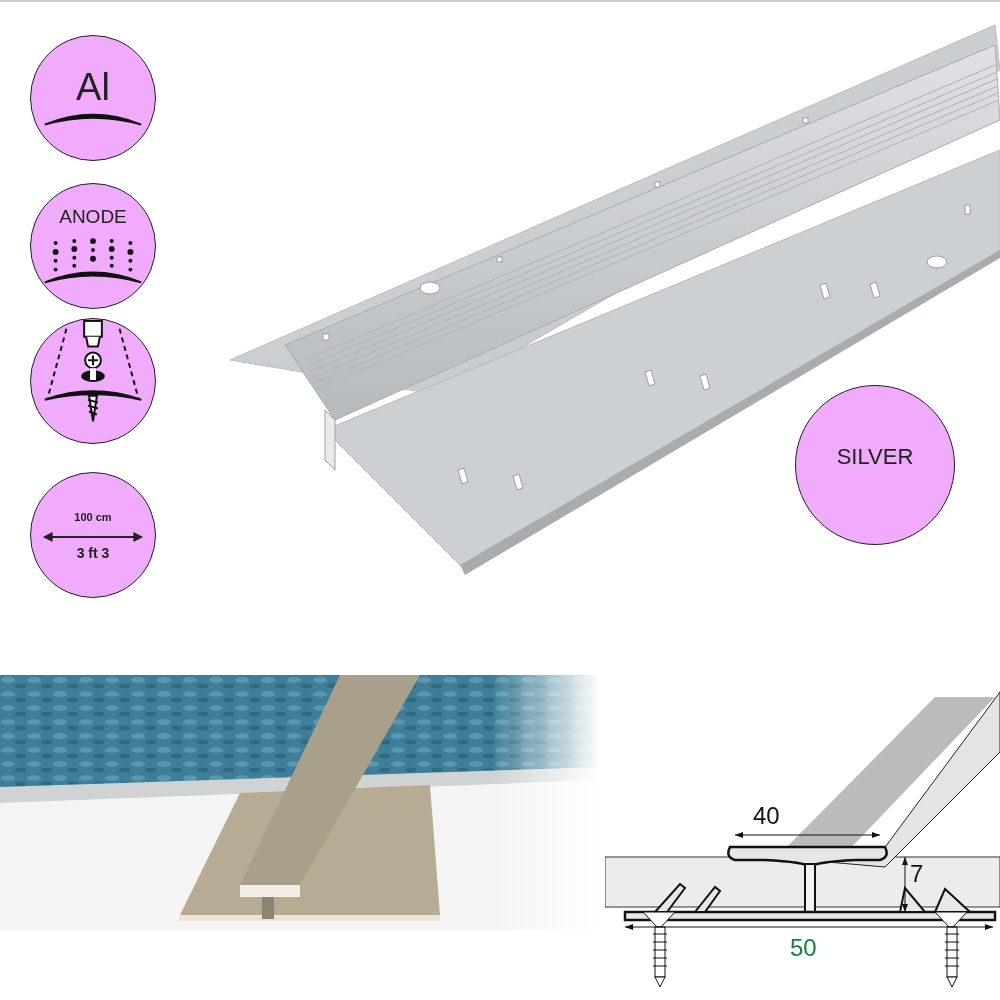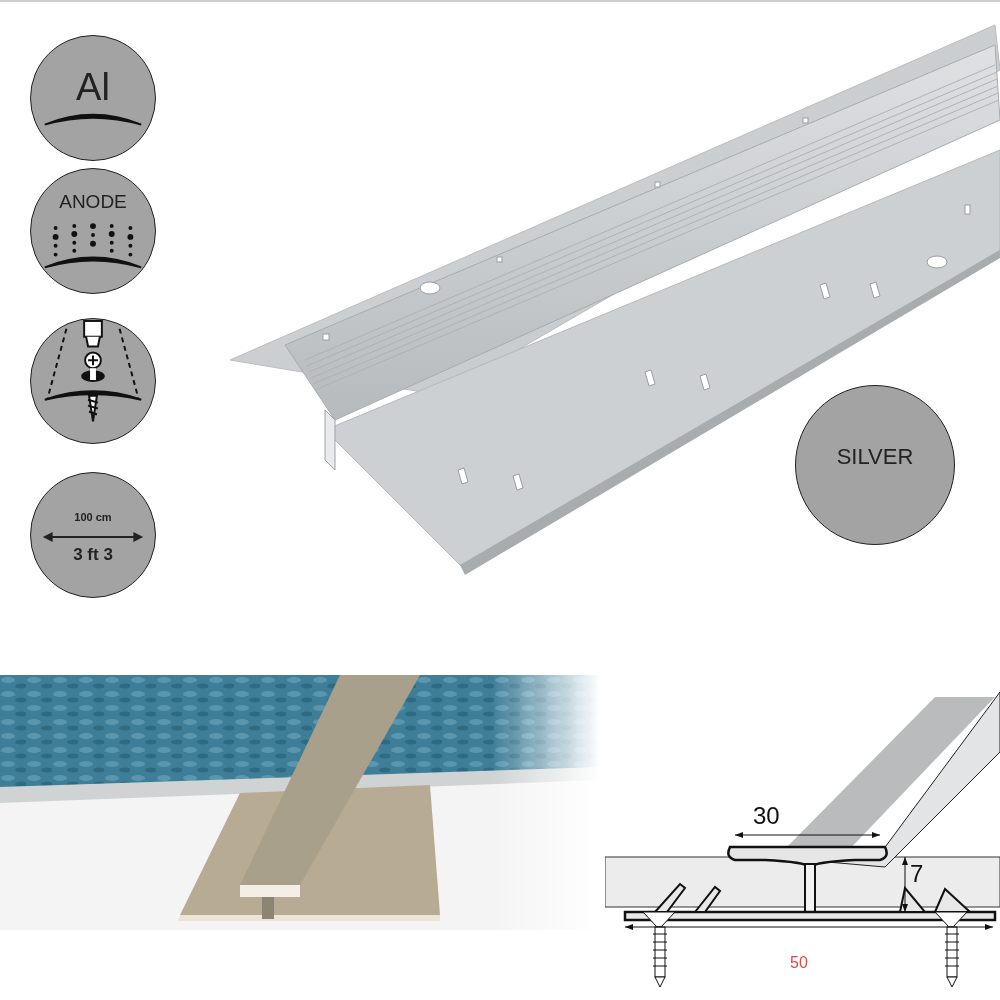--- a/index.html
+++ b/index.html
@@ -1,36 +1,36 @@
 <!DOCTYPE html>
 <html><head>
 <meta charset="utf-8">
 <style>
   html,body{margin:0;padding:0;background:#fff;}
   body{width:1000px;height:1000px;position:relative;overflow:hidden;font-family:"Liberation Sans",sans-serif;}
   .top-line{position:absolute;left:0;top:0;width:1000px;height:2px;background:#cfcfcf;}
-  .badge{position:absolute;border:1.5px solid #222;border-radius:50%;background:#a3a3a3;box-sizing:border-box;}
+  .badge{position:absolute;border:1.5px solid #222;border-radius:50%;background:#f0abfc;box-sizing:border-box;}
   .badge svg{position:absolute;left:0;top:0;width:100%;height:100%;}
   .badge-text{position:absolute;width:100%;text-align:center;color:#222;}
   .scene{position:absolute;}
   .scene svg{display:block;}
 </style>
 </head>
 <body>
 
 <div class="top-line"></div>
 
 <div class="badge" style="left:30px;top:35px;width:126px;height:126px;">
   <div class="badge-text" style="top:30px;font-size:38px;">Al</div>
   <svg viewBox="0 0 126 126">
     <path d="M14 90 Q63 70 112 90 Q63 76 14 90Z" fill="#111" stroke="#111" stroke-width="2"></path>
   </svg>
 </div>
 
-<div class="badge" style="left:30px;top:168px;width:126px;height:126px;">
+<div class="badge" style="left:30px;top:183px;width:126px;height:126px;">
   <div class="badge-text" style="top:22px;font-size:19px;">ANODE</div>
   <svg viewBox="0 0 126 126">
     <g fill="#111">
       <circle cx="25" cy="60" r="2"></circle>
         <circle cx="25" cy="69" r="3"></circle>
         <circle cx="25" cy="78" r="2"></circle>
         <circle cx="25" cy="87" r="2"></circle>
       <circle cx="44" cy="58" r="2"></circle>
         <circle cx="44" cy="66" r="3"></circle>
         <circle cx="44" cy="75" r="2"></circle>
@@ -67,21 +67,21 @@
   </svg>
 </div>
 
 <div class="badge" style="left:30px;top:472px;width:126px;height:126px;">
   <div class="badge-text" style="top:38px;font-size:11px;font-weight:bold;">100 cm</div>
   <svg viewBox="0 0 126 126">
     <path d="M16 65 H110" stroke="#222" stroke-width="2"></path>
     <path d="M12 65 L22 60 L22 70Z" fill="#222"></path>
     <path d="M114 65 L104 60 L104 70Z" fill="#222"></path>
   </svg>
-  <div class="badge-text" style="top:72px;font-size:17px;font-weight:bold;">3 ft 3</div>
+  <div class="badge-text" style="top:72px;font-size:14px;font-weight:bold;">3 ft 3</div>
 </div>
 
 <div class="scene" style="left:225px;top:0;width:775px;height:580px;">
   <svg width="775" height="580" viewBox="0 0 775 580">
     <defs>
       <linearGradient id="plate" x1="0" y1="0" x2="1" y2="1">
         <stop offset="0" stop-color="#d3d6d8"></stop>
           <stop offset="1" stop-color="#c4c7c9"></stop>
       </linearGradient>
       <linearGradient id="ridge" x1="0" y1="0" x2="0" y2="1">
@@ -178,16 +178,16 @@
       <polygon points="342,305 352,305 347,315" fill="#fff" stroke="#111"></polygon>
     </g>
 
     <path d="M130 163 H275" stroke="#111"></path>
       <path d="M130 163 l8 -3 v6z M275 163 l-8 -3 v6z" fill="#111"></path>
     <path d="M300 185 V240" stroke="#111"></path>
       <path d="M300 185 l-3 8 h6z M300 240 l-3 -8 h6z" fill="#111"></path>
     <path d="M20 255 H388" stroke="#111"></path>
       <path d="M20 255 l8 -3 v6z M388 255 l-8 -3 v6z" fill="#111"></path>
   </svg>
-  <div style="position:absolute;left:148px;top:130px;font-size:24px;color:#111;">30</div>
+  <div style="position:absolute;left:148px;top:130px;font-size:24px;color:#111;">40</div>
   <div style="position:absolute;left:305px;top:188px;font-size:24px;color:#111;">7</div>
-  <div style="position:absolute;left:185px;top:262px;font-size:16px;color:#ef4444;margin-top:20px;">50</div>
+  <div style="position:absolute;left:185px;top:262px;font-size:24px;color:#15803d;">50</div>
 </div>
 
 </body></html>

